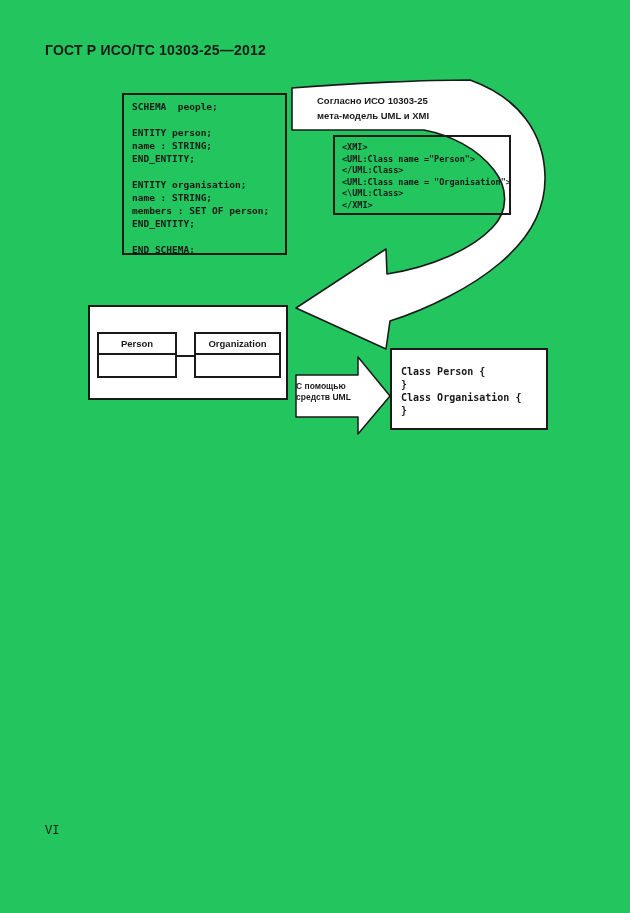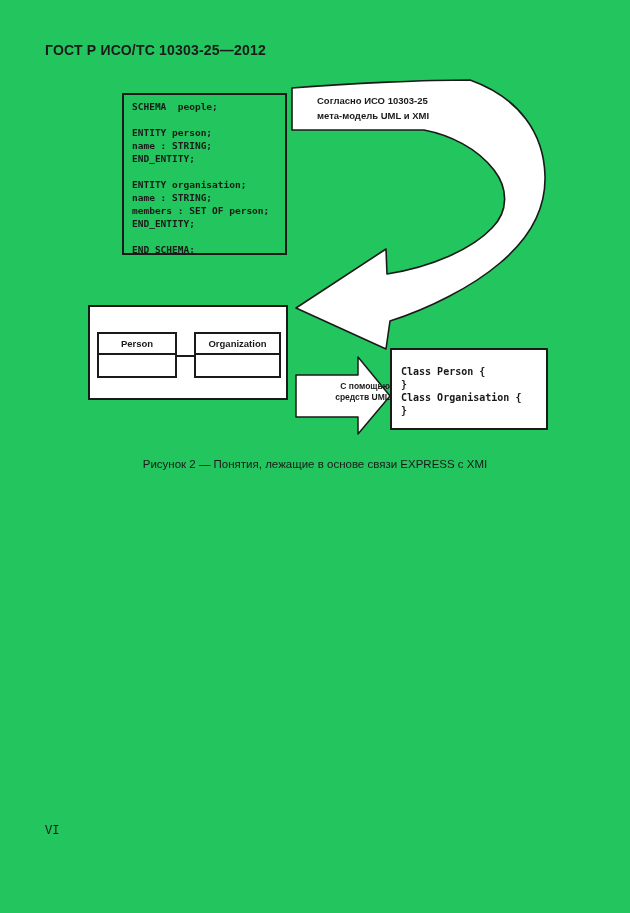--- a/index.html
+++ b/index.html
@@ -68,23 +68,22 @@
     text-align:center;font-weight:bold;font-size:9.5px;
   }
   .uml-person{left:7px;width:80px;}
   .uml-org{left:104px;width:87px;}
   .uml-connector{
     position:absolute;left:87px;top:48px;width:17px;height:0;
     border-top:2px solid #1a1a1a;
   }
   .small-arrow-label{
     position:absolute;left:296px;top:381px;width:62px;
-    text-align:right;font-size:8.5px;line-height:11px;font-weight:bold;
+    text-align:left;font-size:8.5px;line-height:11px;font-weight:bold;
     z-index:4;
-    margin-left:32px;
   }
   .small-arrow-label span{display:block;}
   .caption{
     position:absolute;left:0;top:458px;width:630px;
     text-align:center;font-size:11.5px;
   }
   .pagenum{
     position:absolute;left:45px;top:824px;font-size:12px;font-family:Liberation Mono, monospace;
   }
 </style>
@@ -126,20 +125,26 @@
 members : SET OF person;
 END_ENTITY;
 
 END_SCHEMA;</div>
 
   <div class="banner-label">
     <span>Согласно ИСО 10303-25</span>
     <span>мета-модель UML и XMI</span>
   </div>
 
+  <div class="codebox xmi">&lt;XMI&gt;
+&lt;UML:Class name ="Person"&gt;
+&lt;/UML:Class&gt;
+&lt;UML:Class name = "Organisation"&gt;
+&lt;\UML:Class&gt;
+&lt;/XMI&gt;</div>
 
   <div class="uml-outer">
     <div class="uml-connector"></div>
     <div class="uml-class uml-person">
       <div class="title">Person</div>
     </div>
     <div class="uml-class uml-org">
       <div class="title">Organization</div>
     </div>
   </div>
@@ -147,17 +152,16 @@
   <div class="small-arrow-label">
     <span>С помощью</span>
     <span>средств UML</span>
   </div>
 
   <div class="codebox classcode">Class Person {
 }
 Class Organisation {
 }</div>
 
-  <div class="caption">Рисунок 2 — Понятия, лежащие в основе связи EXPRESS с XMI</div>
 
   <div class="pagenum">VI</div>
 
 </div>
 
 </body></html>

